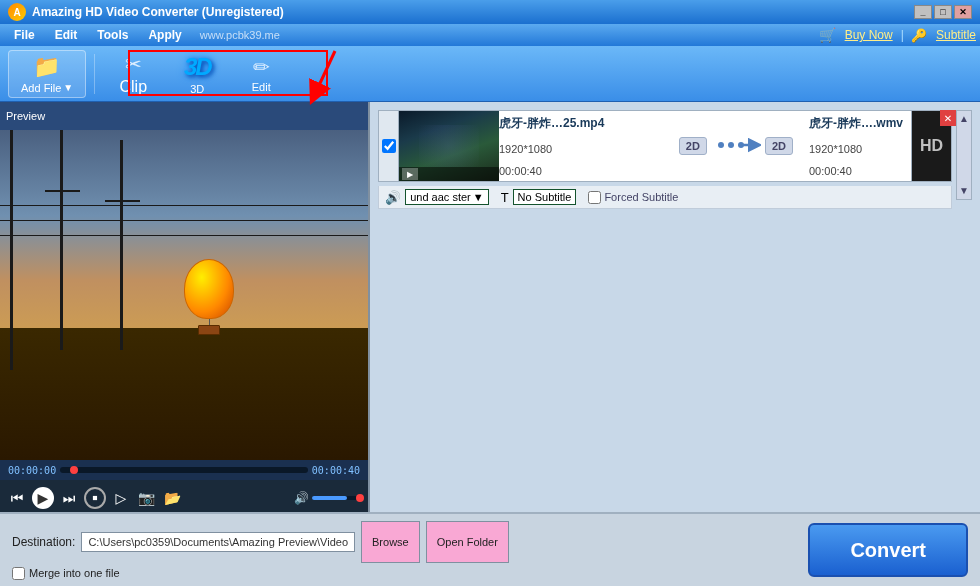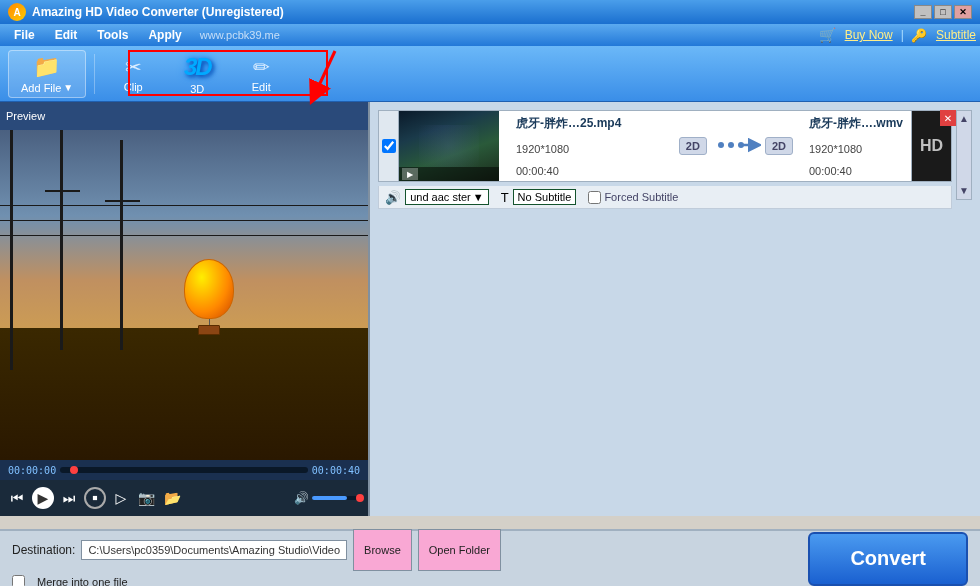--- a/index.html
+++ b/index.html
@@ -299,21 +299,21 @@
       width: 16px;
       height: 12px;
       background: rgba(255,255,255,0.3);
       display: flex;
       align-items: center;
       justify-content: center;
       font-size: 8px;
     }
     .file-info {
       flex: 1;
-      padding: 4px 17px;
+      padding: 4px 0;
       display: flex;
       flex-direction: column;
       justify-content: space-between;
     }
     .file-name {
       font-size: 12px;
       font-weight: bold;
       color: #1a3a5a;
     }
     .file-meta {
@@ -397,21 +397,21 @@
       align-items: center;
       gap: 3px;
       color: #446;
     }
     
     #bottom-bar {
       position: absolute;
       bottom: 0;
       left: 0;
       right: 0;
-      height: 57px;
+      height: 74px;
       background: #c8d4e0;
       border-top: 2px solid #a0b0c0;
       display: flex;
       align-items: center;
       padding: 0 12px;
       gap: 8px;
     }
     .dest-label {
       font-size: 12px;
       color: #222;
@@ -432,21 +432,21 @@
       background: #f9a8d4;
       border: 1px solid #8090a0;
       padding: 14px 10px;
       font-size: 11px;
       cursor: pointer;
       color: #222;
     }
     .merge-check {
       display: flex;
       align-items: center;
-      gap: 12px;
+      gap: 4px;
       font-size: 11px;
       color: #222;
     }
     .convert-btn {
       margin-left: auto;
       background: linear-gradient(to bottom, #4a9af0, #1a60d0);
       border: 2px solid #1a50b0;
       color: white;
       font-size: 20px;
       font-weight: bold;
@@ -508,21 +508,21 @@
     <div style="display:flex;align-items:center;gap:2px;">
       <span style="color:white;font-size:11px;">Add File</span>
       <span style="color:white;font-size:10px;">▼</span>
     </div>
   </div>
 
   <div style="width:1px;height:40px;background:rgba(255,255,255,0.3);margin:0 4px;"></div>
 
   <div class="toolbar-btn">
     <div style="font-size:20px;color:#ddeeff;">✂</div>
-    <span style="color:white;font-size:11px;">Clip</span>
+    <span style="color:white;font-size:16px;">Clip</span>
   </div>
 
   <div class="toolbar-btn">
     <div style="font-size:24px;font-weight:900;color:#00aaff;text-shadow:2px 2px 4px #0044aa,0 0 8px #0088ff;font-style:italic;letter-spacing:-2px;">3D</div>
     <span style="color:white;font-size:11px;">3D</span>
   </div>
 
   <div class="toolbar-btn">
     <div style="font-size:20px;color:#ddeeff;">✏</div>
     <span style="color:white;font-size:11px;">Edit</span>
@@ -684,21 +684,21 @@
     </div>
 
     <div style="position:absolute;top:8px;right:24px;width:16px;height:16px;background:#e04040;color:white;font-size:10px;display:flex;align-items:center;justify-content:center;cursor:pointer;">✕</div>
   </div>
 </div>
 
 <div id="bottom-bar">
   <div class="bottom-left">
     <div class="bottom-row">
       <span class="dest-label">Destination:</span>
-      <div class="dest-path">C:\Users\pc0359\Documents\Amazing Studio\Video</div>
+      <div class="dest-path">C:\Users\pc0359\Documents\Amazing Preview\Video</div>
       <button class="browse-btn">Browse</button>
       <button class="open-folder-btn">Open Folder</button>
     </div>
     <div class="bottom-row">
       <div class="merge-check">
         <input type="checkbox" style="width: 13px; height: 13px;">
         <span>Merge into one file</span>
       </div>
     </div>
   </div>

